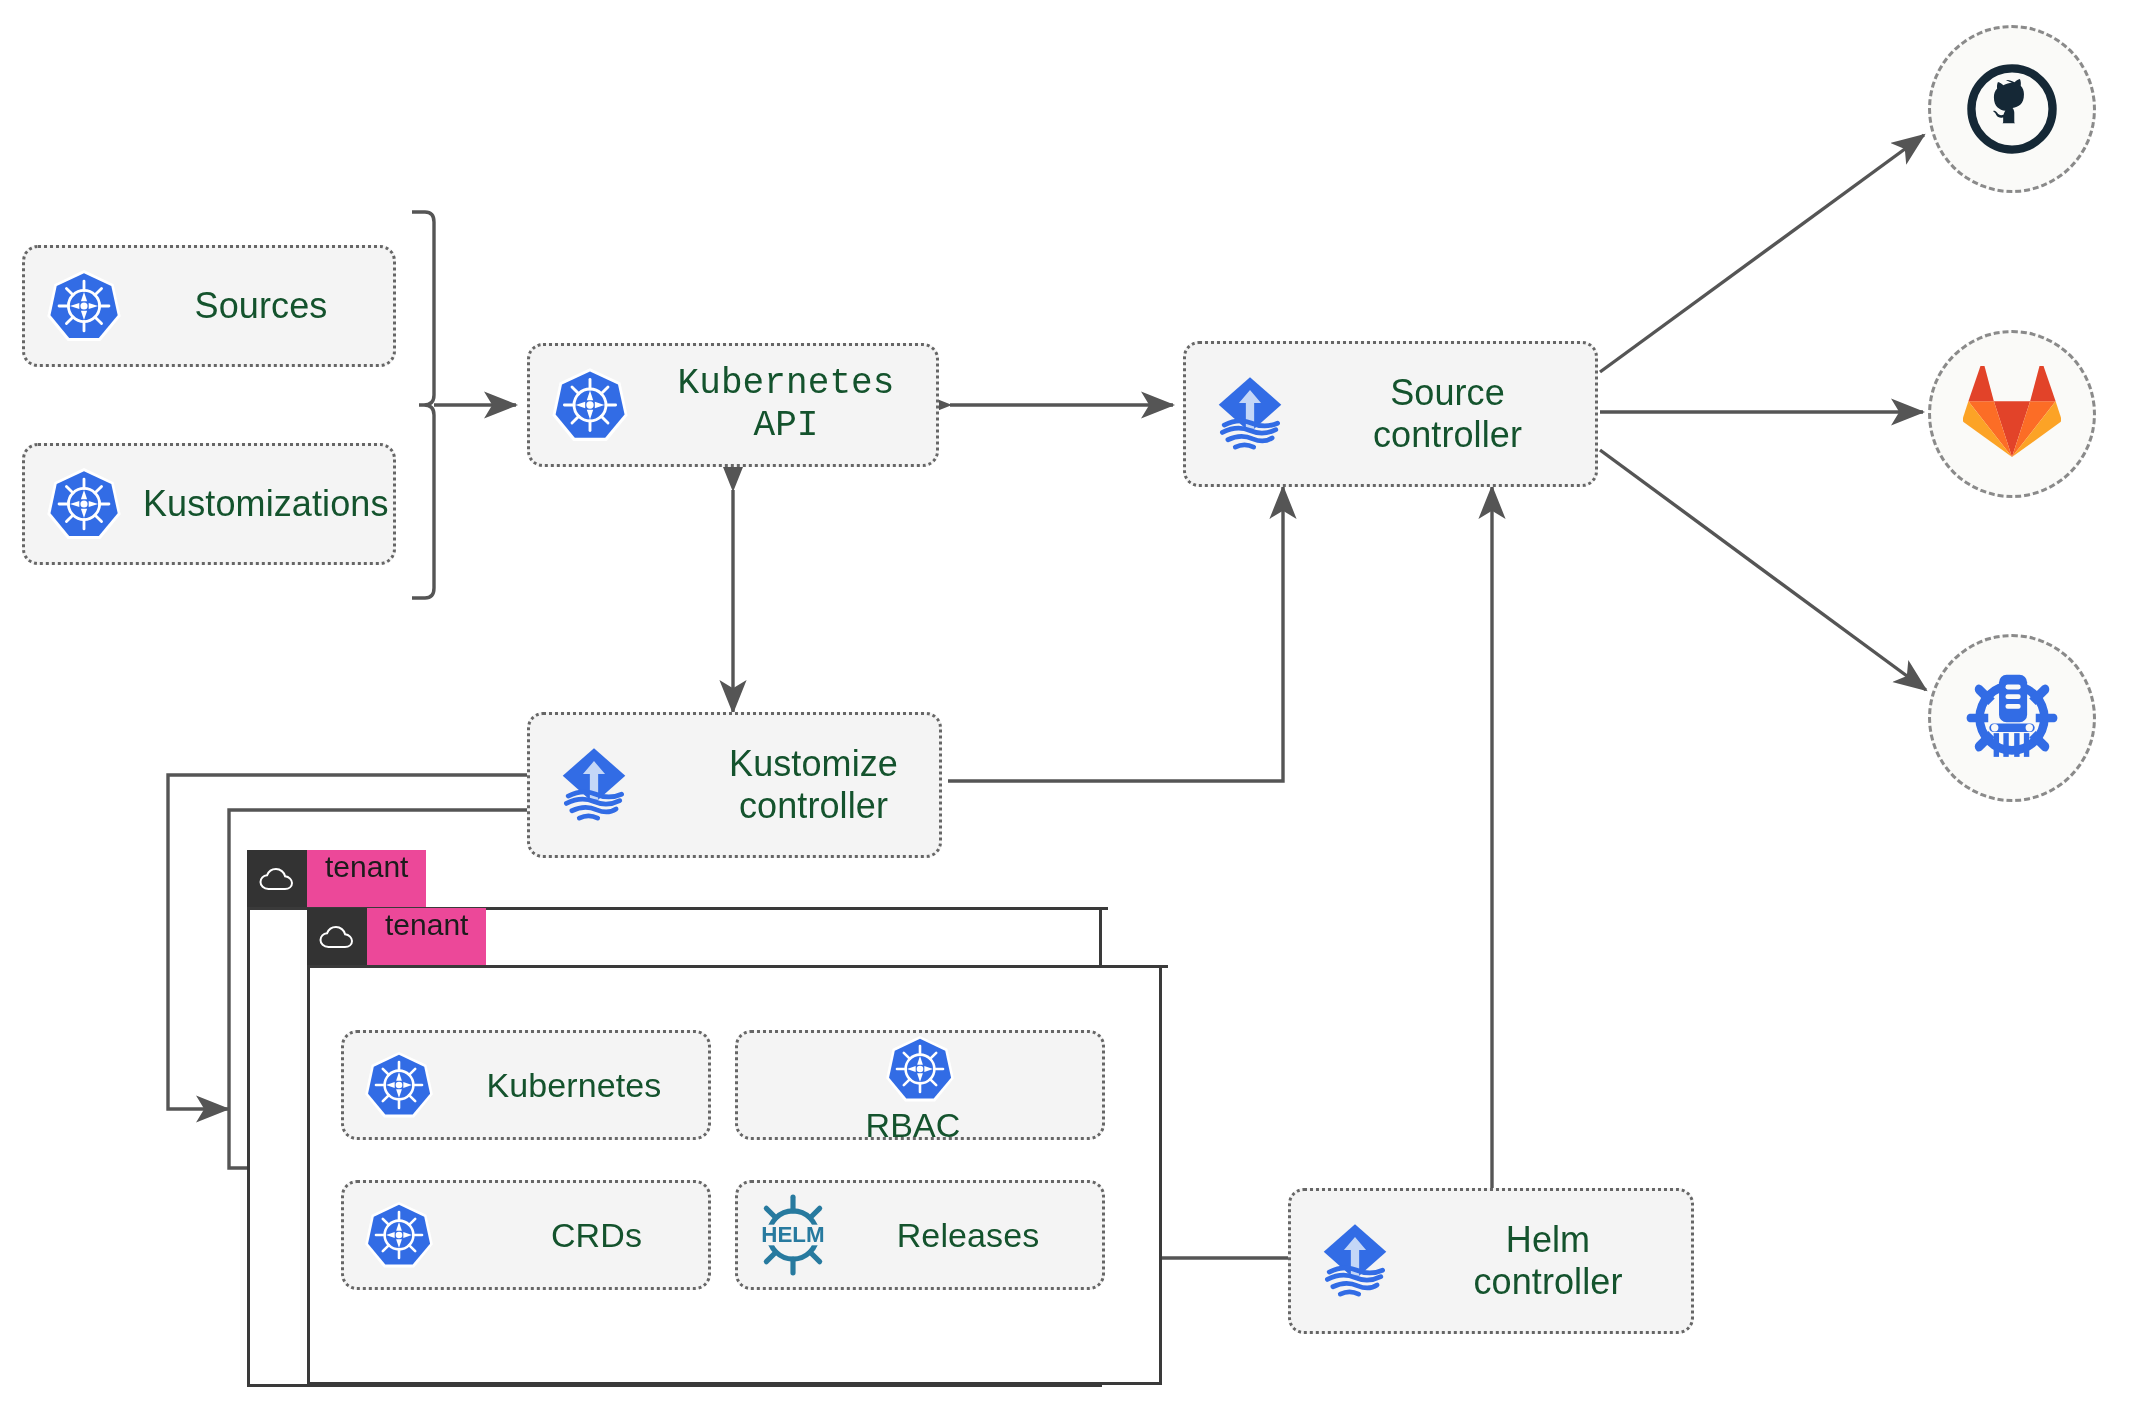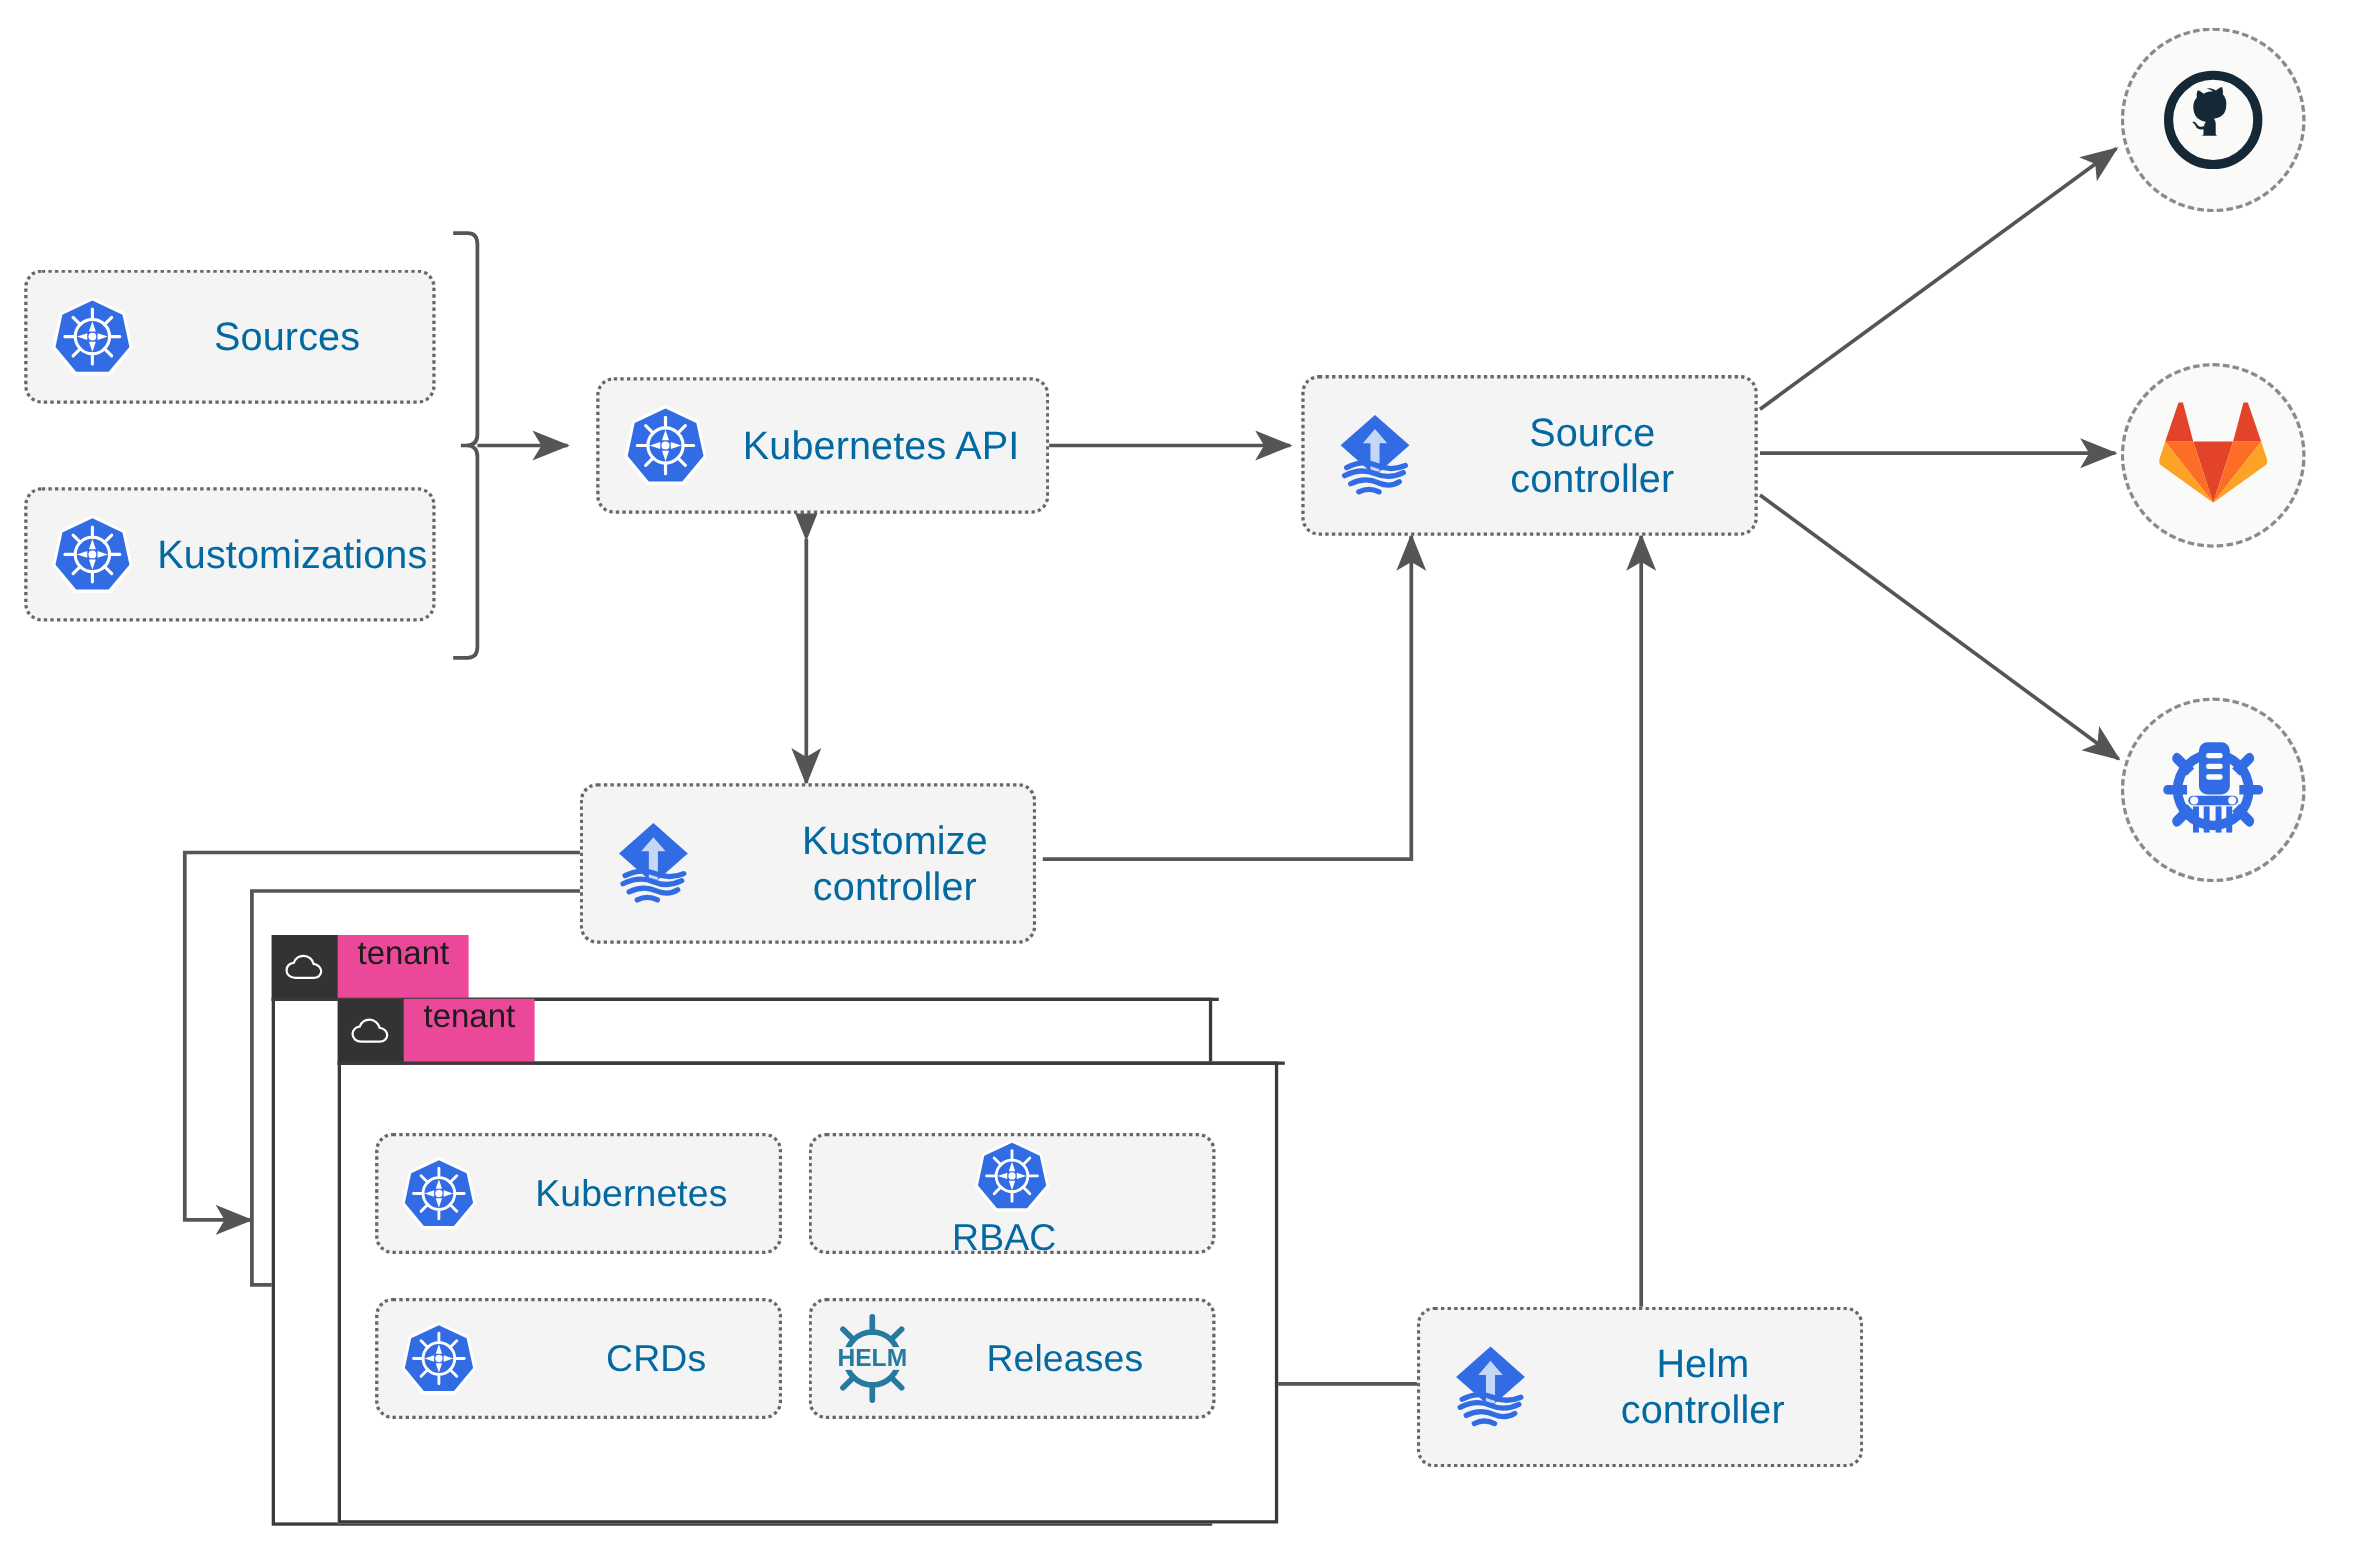--- a/index.html
+++ b/index.html
@@ -18,21 +18,21 @@
   .node{
     position:absolute;z-index:3;
     background:#f4f4f4;
     border:3px dotted #666666;
     border-radius:16px;
     display:flex;align-items:center;
     box-sizing:border-box;
   }
   .node .ico{flex:0 0 auto;display:flex;align-items:center;justify-content:center;}
   .node .lbl{
-    flex:1 1 auto;text-align:center;color:#0369a1;
+    flex:1 1 auto;text-align:center;color:#14532d;
     font-size:36px;line-height:1.18;letter-spacing:.1px;
     padding-right:14px;white-space:pre-line;
   }
   .node.small .lbl{font-size:34px;}
 
   
   .svc{
     position:absolute;z-index:3;
     width:168px;height:168px;border-radius:50%;
     background:#fafaf8;
@@ -161,21 +161,21 @@
           <path d="M50 32 L54 44 L46 44 Z"></path>
             <path d="M50 68 L54 56 L46 56 Z"></path>
           <path d="M32 50 L44 46 L44 54 Z"></path>
             <path d="M68 50 L56 46 L56 54 Z"></path>
         </g>
       </svg>
     </span>
     <span class="lbl">Kustomizations</span>
   </div>
 
-  <div class="node" style="left:542px;top:343px;width:412px;height:124px;">
+  <div class="node" style="left:527px;top:343px;width:412px;height:124px;font-family:Liberation Mono, monospace;">
     <span class="ico" style="width:120px;">
       <svg class="wheel-svg" width="80" height="80" viewBox="0 0 100 100">
         <path d="M50 4 L88 22 L97 63 L71 95 L29 95 L3 63 L12 22 Z" fill="#ffffff"></path>
         <path d="M50 8 L85 24.5 L93.2 62 L69 91 L31 91 L7 62 L15 24.5 Z" fill="#326CE5"></path>
         <g fill="none" stroke="#ffffff" stroke-width="3.6" stroke-linecap="round">
           <circle cx="50" cy="50" r="20"></circle>
           <path d="M50 18 L50 30"></path>
             <path d="M50 70 L50 82"></path>
           <path d="M18 50 L30 50"></path>
             <path d="M70 50 L82 50"></path>

